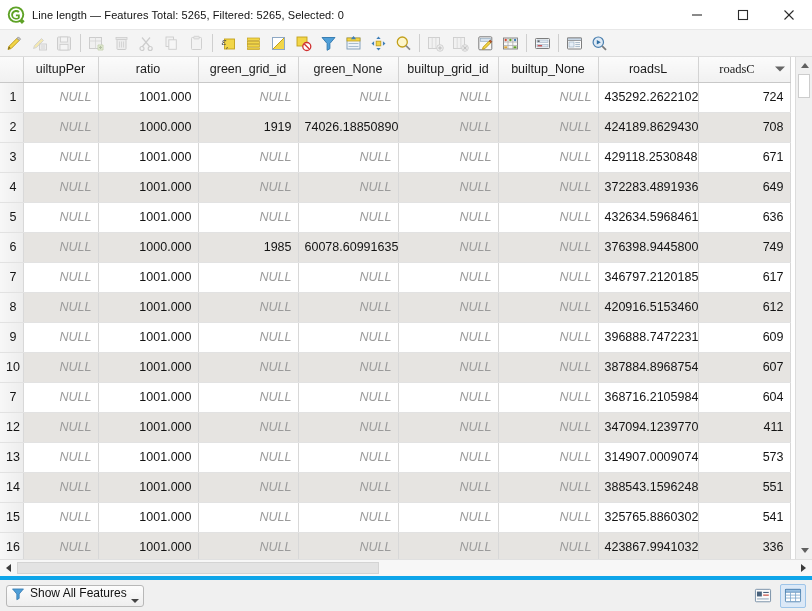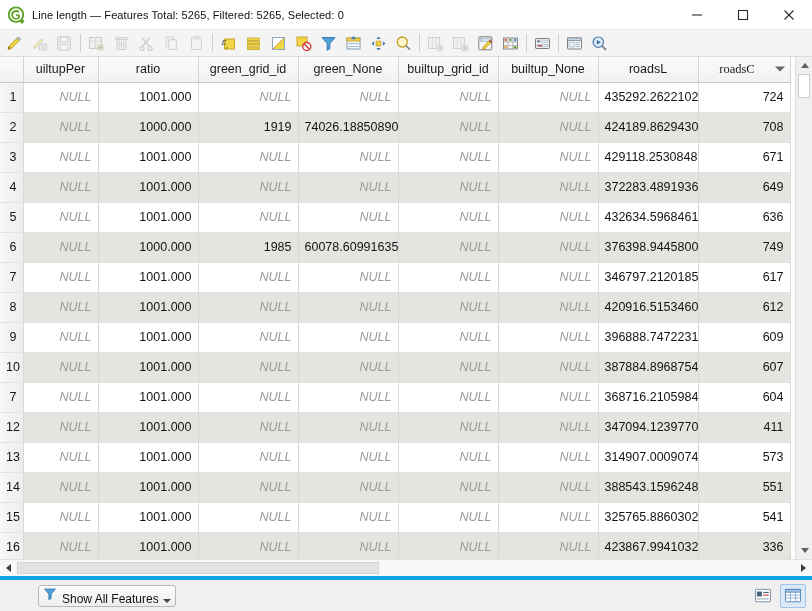--- a/index.html
+++ b/index.html
@@ -196,27 +196,26 @@
 
   
   .statusbar {
     height: 31px; min-height: 31px;
     background: #f0f0f0;
     display: flex; align-items: center;
     padding: 0 6px;
   }
   .filter-btn {
     height: 22px;
-    display: flex; align-items: flex-end;
+    display: flex; align-items: flex-start;
     background: linear-gradient(to bottom,#fdfdfd,#eeeeee);
     border: 1px solid #b8b8b8;
     border-radius: 3px;
     padding: 0 4px 0 3px;
     cursor: default;
-    margin-left: 32px;
   }
   .filter-btn .lbl { font-size: 12px; color: #111111; margin: 0 4px; }
   .mini-caret {
     width: 0; height: 0;
     border-left: 4px solid transparent;
     border-right: 4px solid transparent;
     border-top: 4px solid #444444;
     align-self: flex-end;
     margin-bottom: 3px;
   }

